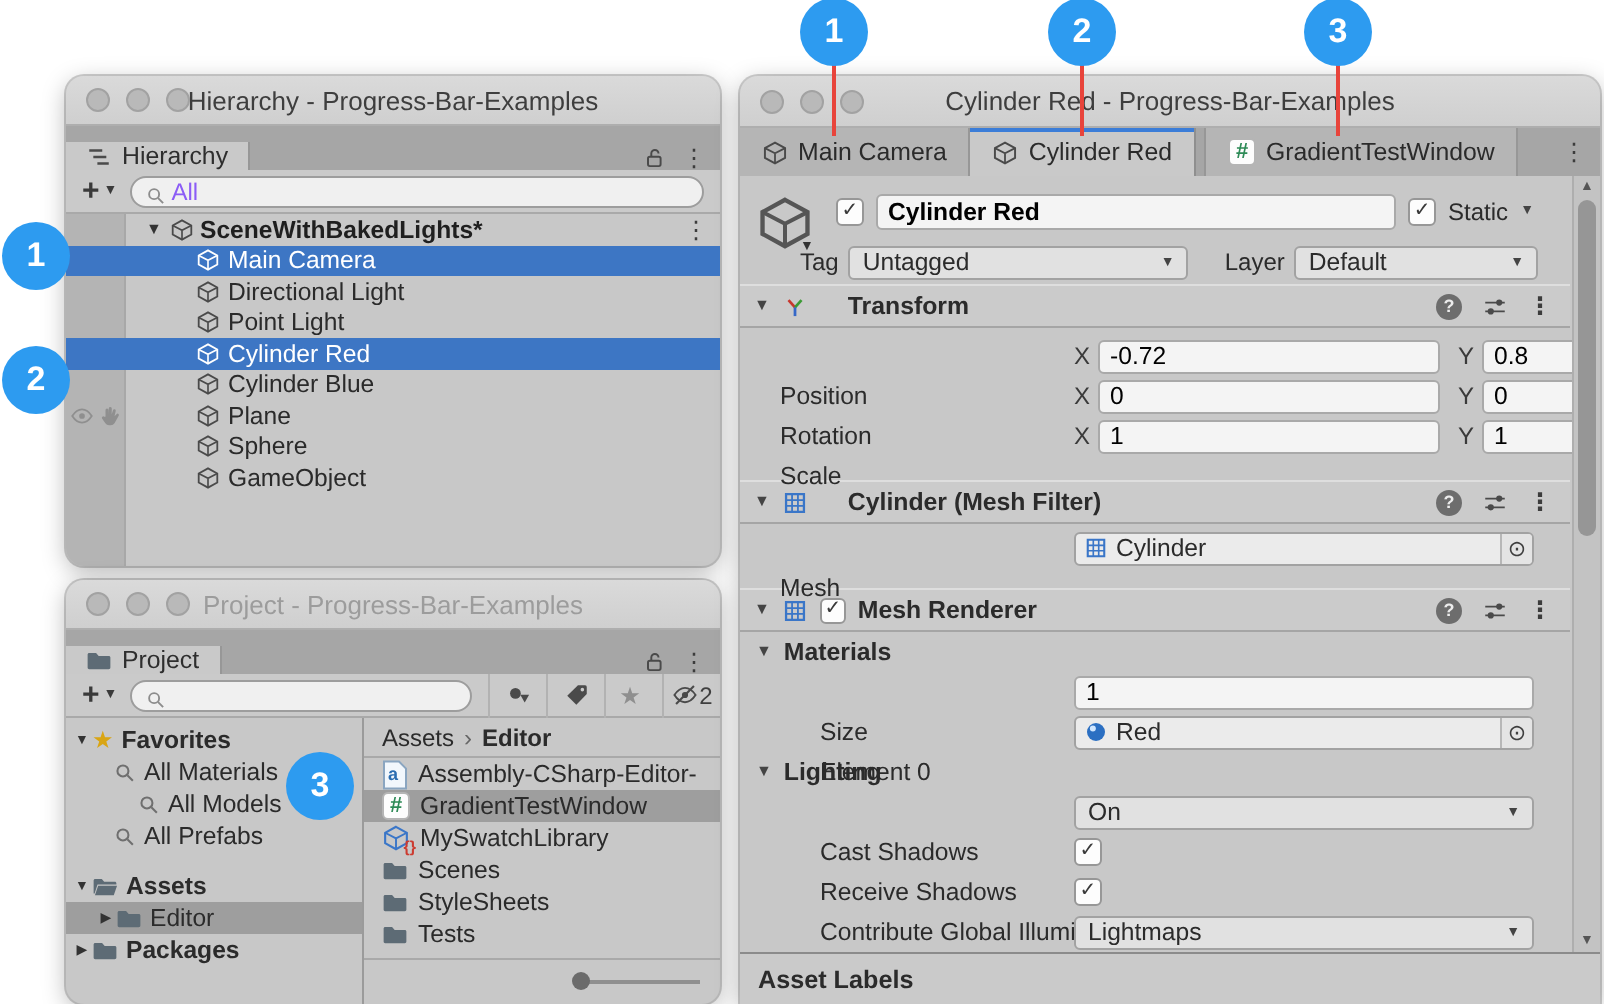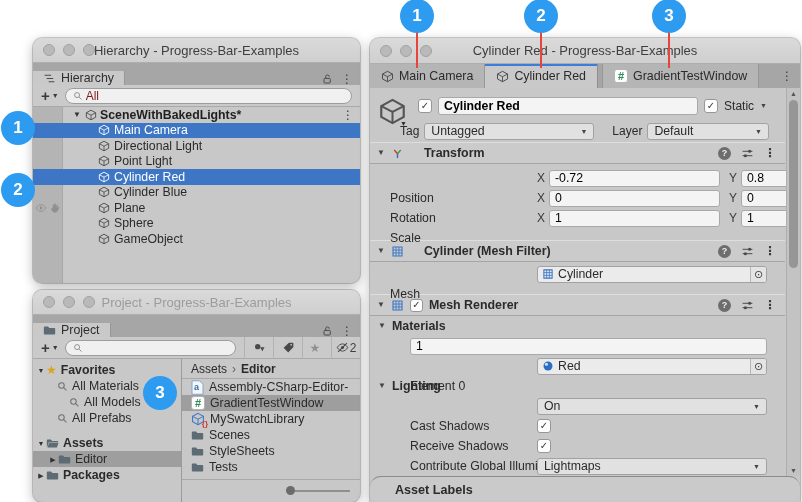--- a/index.html
+++ b/index.html
@@ -23,21 +23,21 @@
 
   .tabstrip{height:22px;background:#a6a6a6;display:flex;align-items:flex-end;flex:0 0 auto;}
   .tab{display:flex;align-items:center;gap:5px;padding:0 10px;background:#b5b5b5;border-right:1px solid #979797;font-size:12.4px;color:#2e2e2e;}
   .tab.on{background:#c9c9c9;}
   .strip-right{margin-left:auto;display:flex;align-items:center;gap:8px;padding-right:7px;color:#3c3c3c;}
   .kebab{font-size:12px;color:#3c3c3c;line-height:1;}
 
   .toolbar{height:22px;background:#cacaca;border-bottom:1px solid #a9a9a9;display:flex;align-items:center;padding-left:8px;flex:0 0 auto;}
   .plus{font-size:15px;font-weight:bold;color:#3a3a3a;line-height:1;}
   .tinycaret{font-size:7px;color:#3a3a3a;margin:0 6px 0 2px;}
-  .searchpill{height:16px;background:#f0f0f0;border:1px solid #9d9d9d;border-radius:9px;display:flex;align-items:center;gap:3px;padding:0 7px;color:#7f1d1d;flex:1;margin-right:8px;}
+  .searchpill{height:16px;background:#f0f0f0;border:1px solid #9d9d9d;border-radius:9px;display:flex;align-items:flex-end;gap:3px;padding:0 7px;color:#8b5cf6;flex:1;margin-right:8px;}
   .searchpill .ic{width:10px;height:10px;color:#8c8c8c;}
   .iconcell{width:29px;height:22px;display:flex;align-items:center;justify-content:center;border-left:1px solid #b2b2b2;color:#3f3f3f;gap:1px;}
   .iconcell .ic{width:13px;height:13px;}
 
   
   .tree{position:relative;flex:1;}
   .gutter{position:absolute;left:0;top:0;bottom:0;width:30px;background:#b4b4b4;border-right:1px solid #a8a8a8;}
   .trow{position:relative;height:15.5px;display:flex;align-items:center;font-size:12.3px;z-index:1;}
   .trow .ic{width:12px;height:12px;margin-right:4px;}
   .trow.sel{background:#3D76C4;color:#fff;}
@@ -106,21 +106,21 @@
   .axl{font-size:12px;color:#3a3a3a;}
   .foldrow{height:20px;display:flex;align-items:center;gap:6px;padding-left:8px;font-weight:bold;font-size:12.4px;}
   .foldrow .caret{font-size:8px;}
   .secpad{height:12px;}
   .secpad.s{height:8px;}
   .mrow{height:24px;display:flex;align-items:center;padding-left:20px;padding-right:18px;}
   .vscroll{position:absolute;top:0;right:0;bottom:0;width:14px;background:#c3c3c3;border-left:1px solid #aeaeae;display:flex;flex-direction:column;align-items:center;padding:2px 0;}
   .sarr{font-size:7px;color:#555;line-height:1;}
   .sthumb{width:9px;height:168px;background:#969696;border-radius:5px;margin-top:3px;}
   .sarr.bottom{margin-top:auto;}
-  .afooter{height:26px;border-top:1px solid #8b8b8b;background:#cacaca;display:flex;align-items:center;padding-left:25px;font-weight:bold;font-size:12.6px;flex:0 0 auto;border-radius:11px;}
+  .afooter{height:26px;border-top:1px solid #8b8b8b;background:#cacaca;display:flex;align-items:center;padding-left:9px;font-weight:bold;font-size:12.6px;flex:0 0 auto;}
 
   
   .badge{position:absolute;width:34px;height:34px;border-radius:50%;background:#2D9BF0;color:#fff;font-weight:bold;font-size:17px;display:flex;align-items:center;justify-content:center;z-index:9;}
   .cline{position:absolute;width:2px;background:#E8443B;z-index:8;}
 </style>
 </head>
 <body>
 
 <svg width="0" height="0" style="position:absolute" aria-hidden="true">
   <defs>
@@ -601,20 +601,21 @@
               <use href="#sy-preset"></use>
             </svg>
           <span class="kebab">⋮</span>
         </div>
       </div>
       <div class="foldrow">
         <span class="caret">▼</span>
         <span>Materials</span>
       </div>
       <div class="irow sub">
+        <span class="ilabel">Size</span>
         <input class="field" value="1" style="">
       </div>
       <div class="irow sub">
         <span class="ilabel">Element 0</span>
         <div class="objf">
           <svg class="ic">
               <use href="#sy-material"></use>
             </svg>
           <span>Red</span>
           <span class="target">⊙</span>

